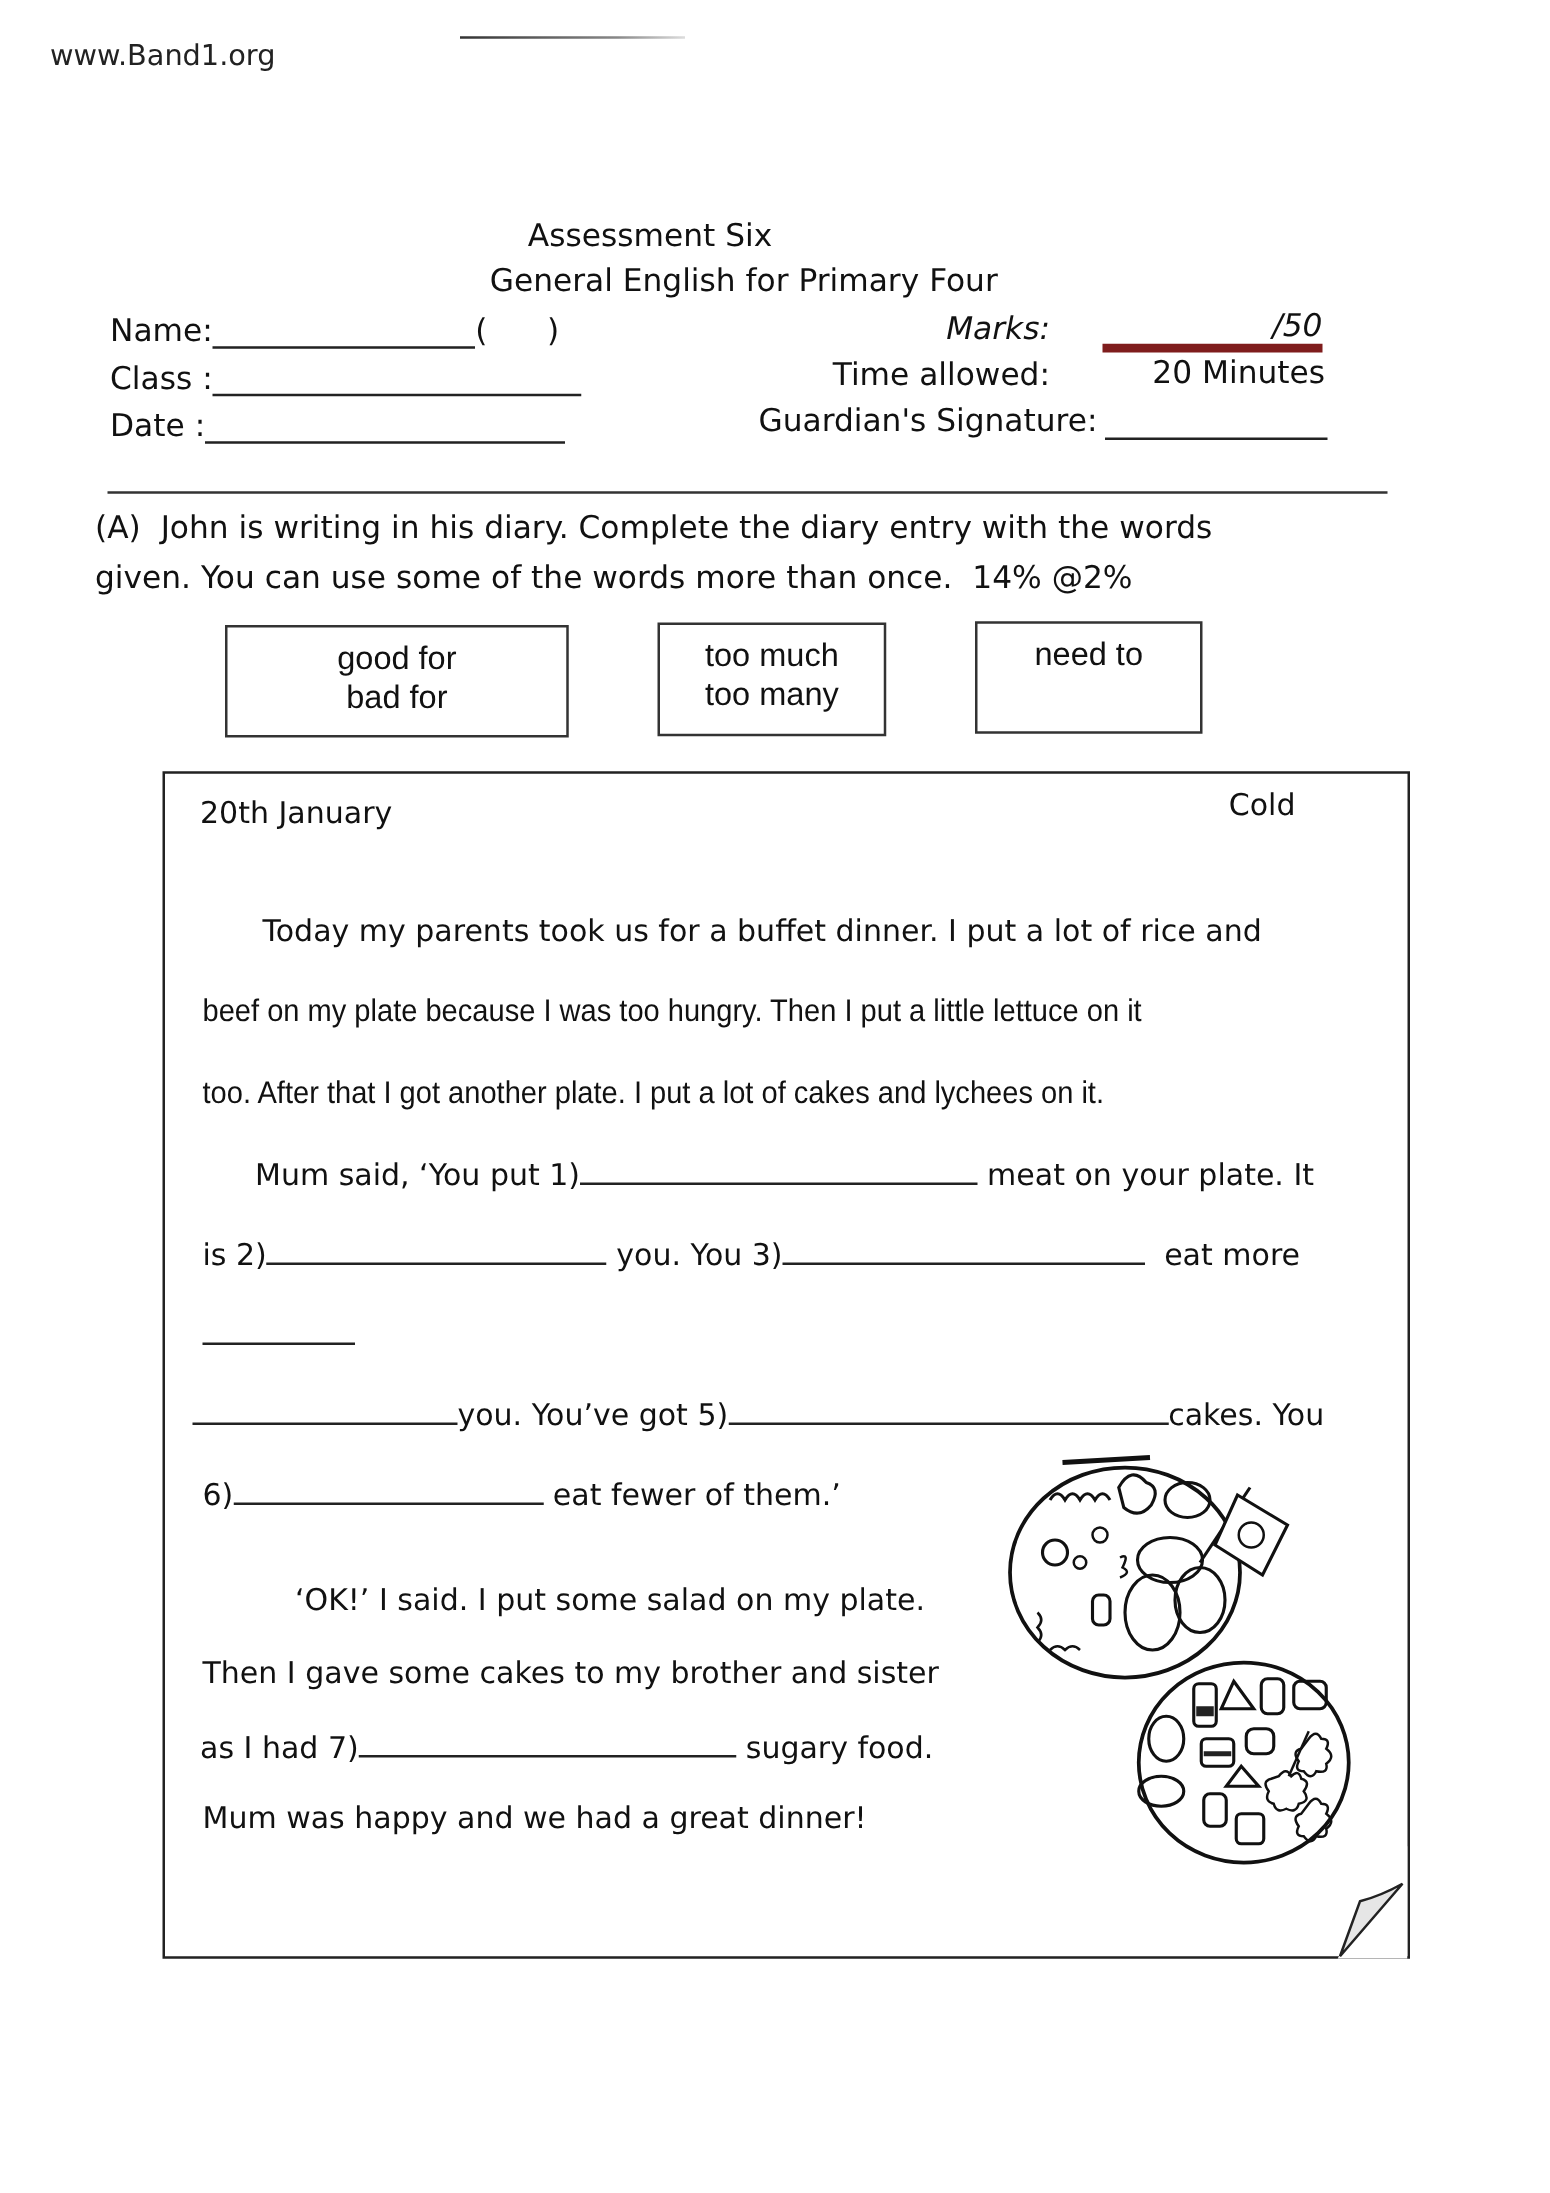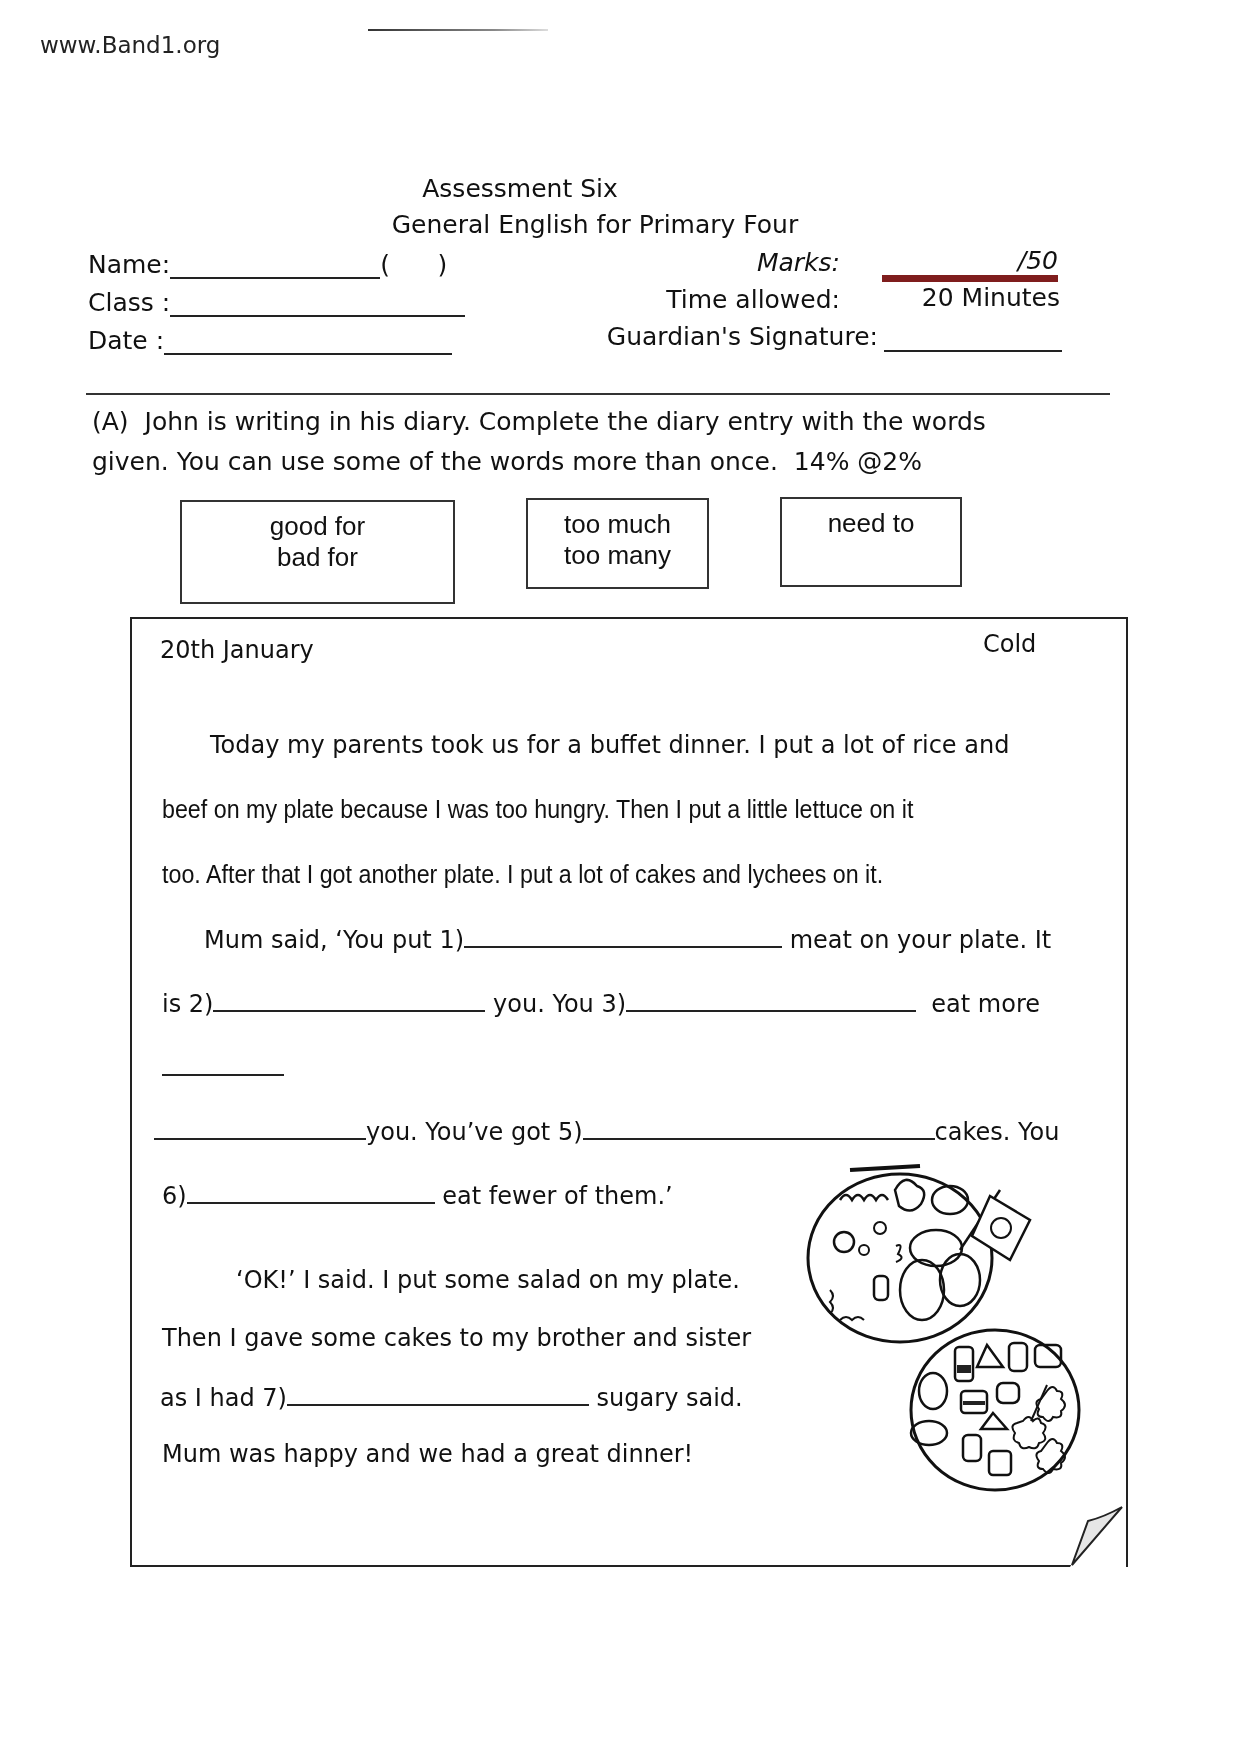--- a/index.html
+++ b/index.html
@@ -4,21 +4,21 @@
 <style>
   html, body { margin: 0; padding: 0; background: #ffffff; }
   body { width: 1240px; height: 1754px; position: relative; overflow: hidden; color: #111; font-family: "DejaVu Sans", sans-serif; }
   .abs { position: absolute; }
   .watermark { left: 40px; top: 32px; font-size: 23px; color: #222; font-family: "DejaVu Sans", sans-serif; }
   .scan-line { left: 368px; top: 29px; width: 180px; height: 2px; background: linear-gradient(90deg,#333,#888 70%,#ddd); }
   .comic { font-family: "DejaVu Sans", sans-serif; font-size: 25px; color: #111; }
   .hdr-title { left: 0; width: 1040px; text-align: center; }
   .line { display: inline-block; border-bottom: 2px solid #222; vertical-align: bottom; }
   .rule { left: 86px; top: 393px; width: 1024px; height: 2px; background: #333; }
-  .instr { left: 92px; top: 402px; width: 1030px; line-height: 40px; font-size: 25px; }
+  .instr { left: 76px; top: 402px; width: 1030px; line-height: 40px; font-size: 25px; }
   .wbox { border: 2px solid #333; background: #fff; font-family: "Liberation Sans", sans-serif; font-size: 26px; text-align: center; line-height: 31px; box-sizing: border-box; padding-top: 9px; }
   .diary { left: 130px; top: 617px; width: 998px; height: 950px; border: 2px solid #222; border-right-width: 2px; box-sizing: border-box; background: #fff; }
   .curl { right: 0; bottom: -2px; width: 56px; height: 90px; }
   .dtext { font-family: "DejaVu Sans", sans-serif; font-size: 24px; color: #111; white-space: nowrap; }
   .narrow { font-family: "Liberation Sans", sans-serif; font-size: 25px; transform-origin: left; }
   .blank { display: inline-block; border-bottom: 2px solid #222; height: 22px; vertical-align: baseline; }
 </style>
 </head>
 <body>
 
@@ -45,21 +45,21 @@
 <div class="abs comic" style="left:528px; top:322px; width:350px; text-align:right;">Guardian's Signature:</div>
 <div class="abs" style="left:884px; top:350px; width:178px; height:2px; background:#222;"></div>
 
 <div class="abs rule"></div>
 
 <div class="abs instr comic">
   <div style="white-space:pre;">(A)  John is writing in his diary. Complete the diary entry with the words</div>
   <div style="white-space:pre;">given. You can use some of the words more than once.  14% @2%</div>
 </div>
 
-<div class="abs wbox" style="left:180px; top:500px; width:275px; height:104px;">
+<div class="abs wbox" style="left:180px; top:500px; width:275px; height:90px;">
   <div>good for</div>
   <div>bad for</div>
 </div>
 <div class="abs wbox" style="left:526px; top:498px; width:183px; height:91px;">
   <div>too much</div>
   <div>too many</div>
 </div>
 <div class="abs wbox" style="left:780px; top:497px; width:182px; height:90px;">
   <div>need to</div>
 </div>
@@ -99,21 +99,21 @@
 
 <div class="abs dtext" style="left:162px; top:1180px;text-align:right;">
   <span>6)</span><span class="blank" style="width:248px;"></span>
   <span>eat fewer of them.’</span>
 </div>
 
 <div class="abs dtext" style="left:236px; top:1266px;">‘OK!’ I said. I put some salad on my plate.</div>
 <div class="abs dtext" style="left:162px; top:1324px;">Then I gave some cakes to my brother and sister</div>
 <div class="abs dtext" style="left:160px; top:1382px;">
   <span>as I had 7)</span><span class="blank" style="width:302px;"></span>
-  <span>sugary said.</span>
+  <span>sugary food.</span>
 </div>
 <div class="abs dtext" style="left:162px; top:1440px;">Mum was happy and we had a great dinner!</div>
 
 <svg class="abs" style="left:800px; top:1150px;" width="280" height="200" viewBox="0 0 280 200">
   <ellipse cx="100" cy="108" rx="92" ry="84" fill="#fff" stroke="#111" stroke-width="3"></ellipse>
   <path d="M40,50 q6,-10 12,0 q6,-10 12,0 q6,-10 12,0 q6,-10 12,0" fill="none" stroke="#111" stroke-width="2.5"></path>
   <path d="M50,20 l70,-4" stroke="#111" stroke-width="4"></path>
   <path d="M95,40 q10,-18 22,-4 q12,4 4,18 q-10,12 -22,2 z" fill="none" stroke="#111" stroke-width="2.5"></path>
   <ellipse cx="136" cy="98" rx="26" ry="18" fill="none" stroke="#111" stroke-width="2.5"></ellipse>
   <ellipse cx="122" cy="140" rx="22" ry="30" fill="none" stroke="#111" stroke-width="2.5"></ellipse>

